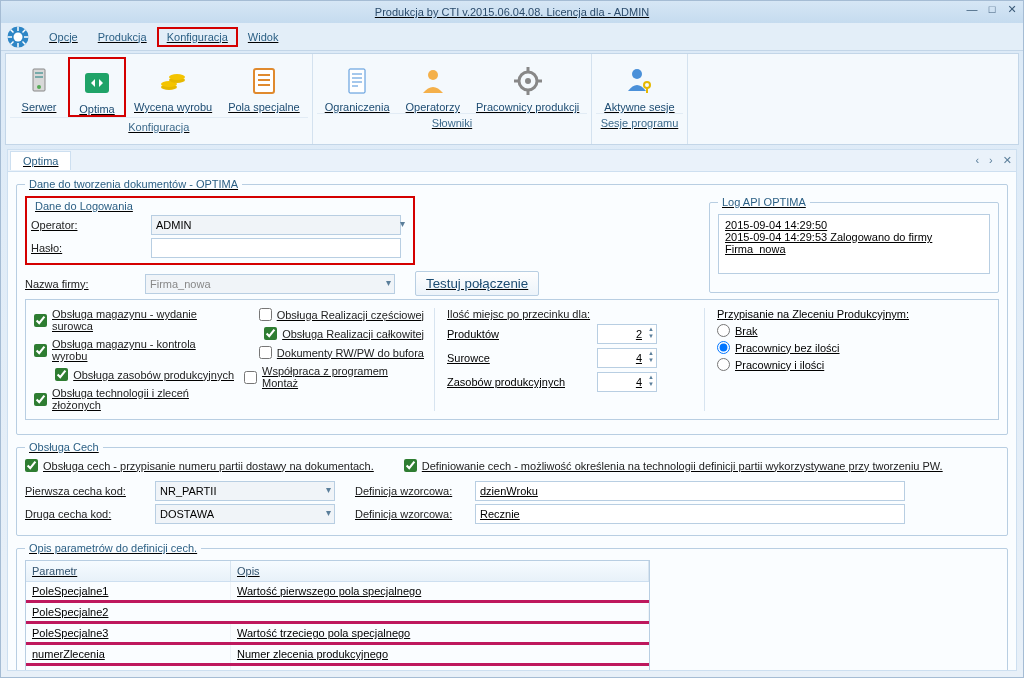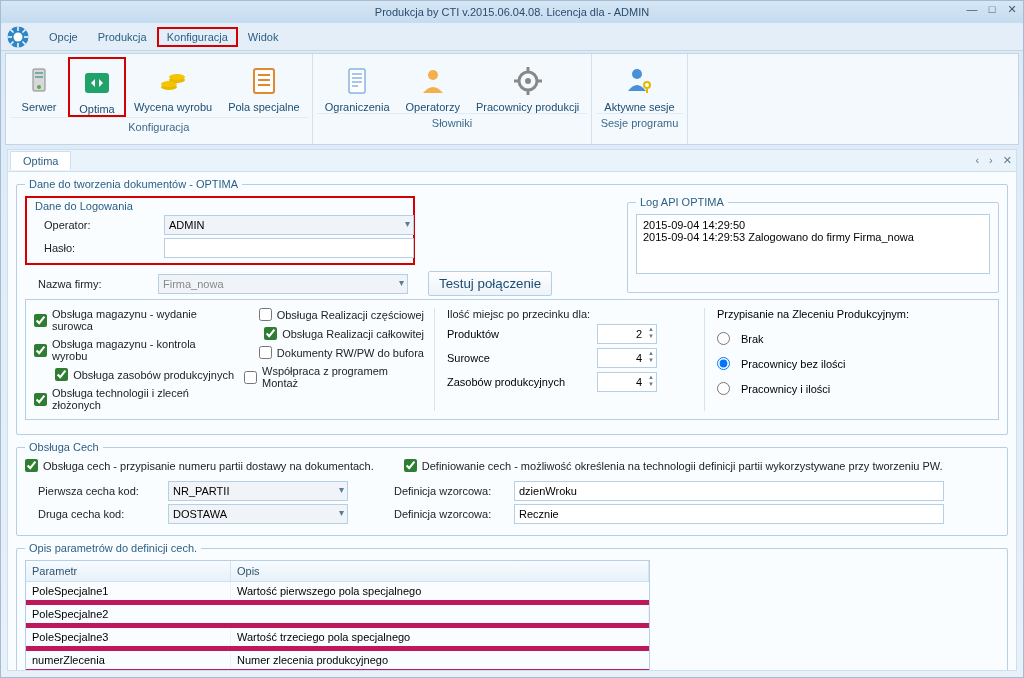--- a/index.html
+++ b/index.html
@@ -1,17 +1,17 @@
 <!DOCTYPE html>
 <html><head>
 <meta charset="utf-8">
 <style>
   * { box-sizing: border-box; margin: 0; padding: 0; }
   body { font-family: "Segoe UI", Tahoma, sans-serif; font-size: 11px; background: #e8f0f8; width: 1024px; height: 678px; overflow: hidden; }
-  .window { width: 1024px; height: 678px; background: linear-gradient(#dceaf7,#e8f0f8); border: 1px solid #a5bcd4; display: flex; flex-direction: column; }
+  .window { width: 1024px; height: 678px; background: linear-gradient(#dceaf7,#e8f0f8); border: 1px solid #a5bcd4; display: flex; flex-direction: column; text-decoration: underline; }
 
   
   .titlebar { height: 22px; background: linear-gradient(#d6e6f5,#c5dbef); display:flex; align-items:center; justify-content:center; position:relative; color:#2b4b6b; font-size:11px;}
   .titlebar .ctrls { position:absolute; right:4px; top:2px; display:flex; gap:6px; color:#3b5a78;}
   .titlebar .ctrls span { width:14px; text-align:center; cursor:default; }
 
   
   .menubar { height:28px; display:flex; align-items:center; padding-left:2px; background:#e3eef8; border-bottom:1px solid #c3d6e8;}
   .menubar .logo { width:30px; height:26px; margin-right:6px; display:flex; align-items:center; justify-content:center;}
   .menubar .logo svg { width:24px; height:24px; }
@@ -32,54 +32,54 @@
   .tabstrip { margin:2px 6px 0 6px; display:flex; align-items:center; background:#eaf2fa; border:1px solid #cddff0; border-bottom:none; height:22px; position:relative;}
   .tabstrip .tab { padding:3px 12px; background:#fff; border:1px solid #cddff0; border-bottom:none; color:#2b5f84; margin-left:2px;}
   .tabstrip .tabctrls { position:absolute; right:4px; display:flex; gap:10px; color:#5a7e9a;}
 
   
   .content { margin:0 6px 6px 6px; background:#fafdff; border:1px solid #cddff0; flex:1; padding:6px 8px; overflow:auto; }
 
   fieldset { border:1px solid #b8cee2; border-radius:2px; padding:6px 8px 8px 8px; margin-bottom:6px; }
   fieldset > legend { color:#2b5f84; padding:0 4px; font-size:11px;}
 
-  .row { display:flex; align-items:center; margin:3px 13px; }
+  .row { display:flex; align-items:center; margin:3px 0; }
   .lbl { width:120px; color:#222; }
   .input, select.input { height:20px; border:1px solid #b8cee2; background:#fff; padding:1px 4px; font-size:11px; }
   .input[readonly]{ background:#f0f4f8;}
   .combo { position:relative; display:inline-block;}
   .combo .caret { position:absolute; right:4px; top:3px; color:#5a7e9a; font-size:10px;}
 
   .redbox { border:2px solid #d40000; padding:2px 4px; }
 
   .btn { border:1px solid #b8cee2; background:linear-gradient(#fefefe,#ecf3fa); padding:4px 10px; color:#1d4c72; cursor:default; border-radius:2px; display:inline-flex; align-items:center; gap:6px;}
 
   
   .upperflex { display:flex; gap:10px; }
   .upperflex .left { flex:1; }
-  .upperflex .logapi { width:372px; }
+  .upperflex .logapi { width:290px; }
   .logbox { border:1px solid #b8cee2; height:60px; padding:4px 6px; font-size:11px; background:#fff; overflow:auto;}
   .chkcol { display:flex; flex-direction:column; gap:6px; }
   .chk { display:flex; align-items:center; gap:5px; color:#222;justify-content:flex-end;}
   .chk input { accent-color:#2e7d32; }
 
   .numrow { display:flex; align-items:center; margin:4px 0;}
   .numrow .nlbl { width:150px; }
   .spin { width:60px; height:20px; border:1px solid #b8cee2; display:inline-flex; align-items:center; justify-content:flex-end; padding-right:14px; position:relative; background:#fff;}
   .spin::after { content:"▲\A▼"; white-space:pre; font-size:6px; position:absolute; right:2px; top:1px; line-height:7px; color:#5a7e9a;}
 
-  .radio { display:flex; align-items:center; gap:11px; margin:12px 0;}
+  .radio { display:flex; align-items:center; gap:5px; margin:4px 0;}
 
   
   .tbl { border:1px solid #b8cee2; width:625px; }
   .tbl .thead { display:flex; background:linear-gradient(#f6fbff,#e8f1f9); border-bottom:1px solid #cddff0;}
   .tbl .th { padding:4px 6px; color:#33536e; border-right:1px solid #d7e4f0;}
   .tbl .th:first-child { width:205px;}
   .tbl .th:last-child { flex:1; text-align:left;}
-  .tbl .tr { display:flex; border-bottom:5px solid #be185d;}
+  .tbl .tr { display:flex; border-bottom:3px solid #be185d;}
   .tbl .td { padding:3px 6px; }
   .tbl .td:first-child { width:205px; border-right:1px solid #eef3f8;}
   .tbl .td:last-child { flex:1;}
 
   .section3 { display:flex; gap:10px; border:1px solid #b8cee2; padding:8px; margin-bottom:6px;}
   .section3 > div { }
   .assignbox legend, .ilosclegend { font-size:11px; color:#222; }
 </style>
 </head>
 <body>

